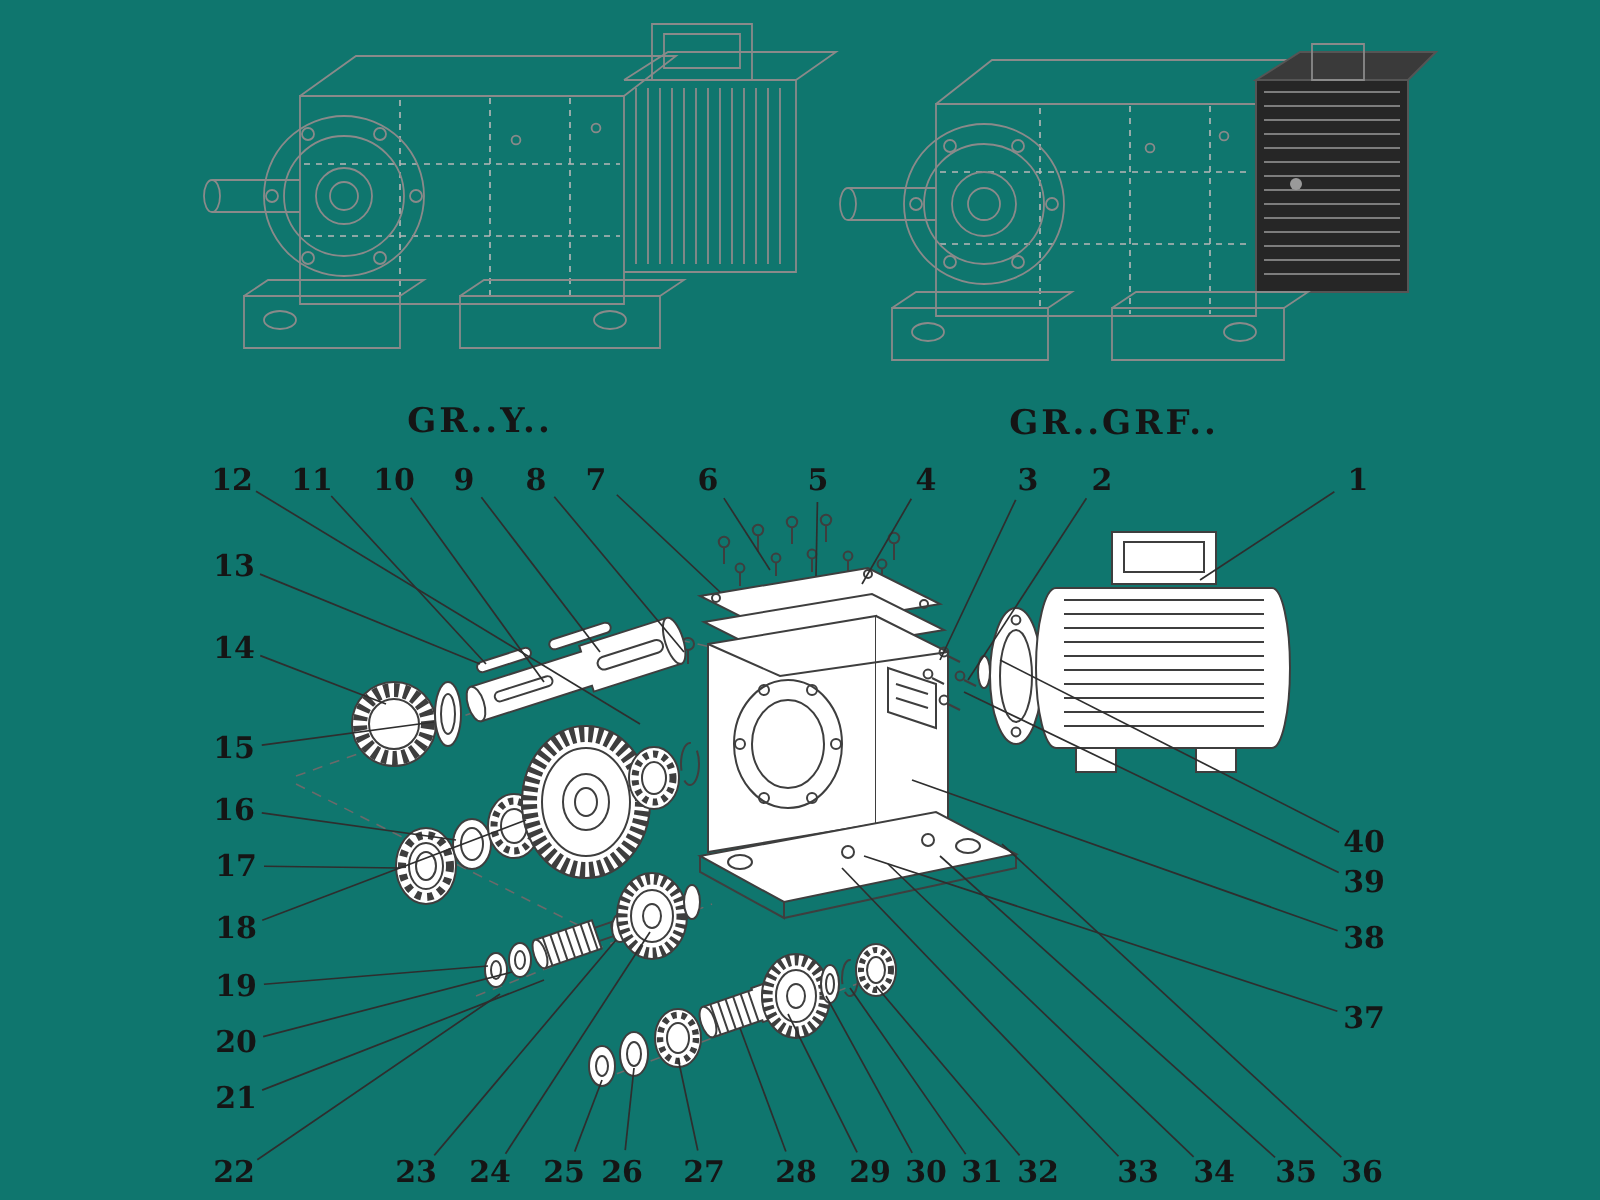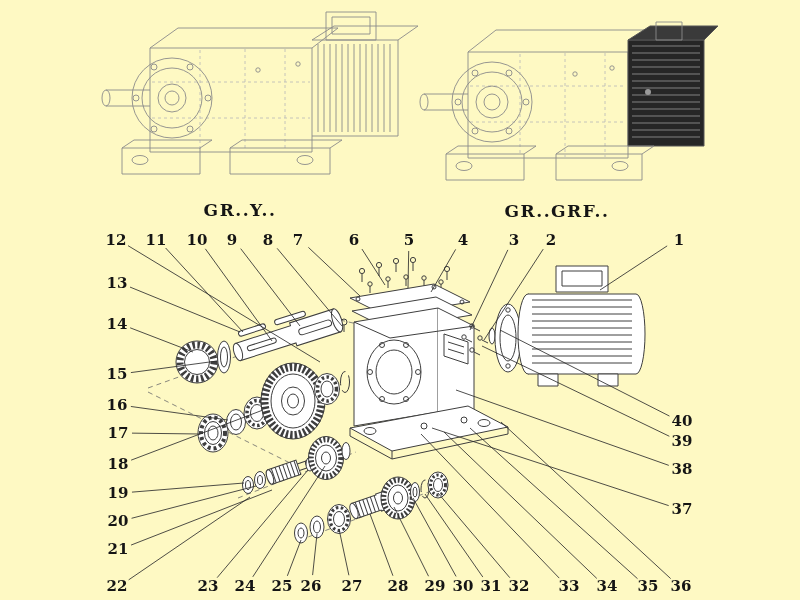--- a/index.html
+++ b/index.html
@@ -1,16 +1,16 @@
 <!DOCTYPE html>
 <html><head>
 <meta charset="utf-8">
 <style>
   html,body{margin:0;padding:0;background:#fff;}
-  .stage{position:relative;width:800px;height:600px;background:#fef9c3;overflow:hidden;font-family:"DejaVu Serif",serif;}
+  .stage{position:relative;width:800px;height:600px;background:#0f766e;overflow:hidden;font-family:"DejaVu Serif",serif;}
   svg{display:block}
   .variant-title{font:700 17px "DejaVu Serif",serif;fill:#151515;letter-spacing:1.5px;text-anchor:middle}
   .callout{font:700 15px "DejaVu Serif",serif;fill:#151515;text-anchor:middle}
   .leader{stroke:#2e2e2e;stroke-width:.85;fill:none}
   .lt{stroke:#8a8a8a;fill:none;stroke-width:.9}
   .ltd{stroke:#b8b8b8;fill:none;stroke-width:.8;stroke-dasharray:3 3}
   .ex{stroke:#3e3e3e;fill:none;stroke-width:1}
   .exw{stroke:#3e3e3e;fill:#fff;stroke-width:1}
   .dash{stroke:#6a6a6a;fill:none;stroke-width:.8;stroke-dasharray:5 4}
 </style>

